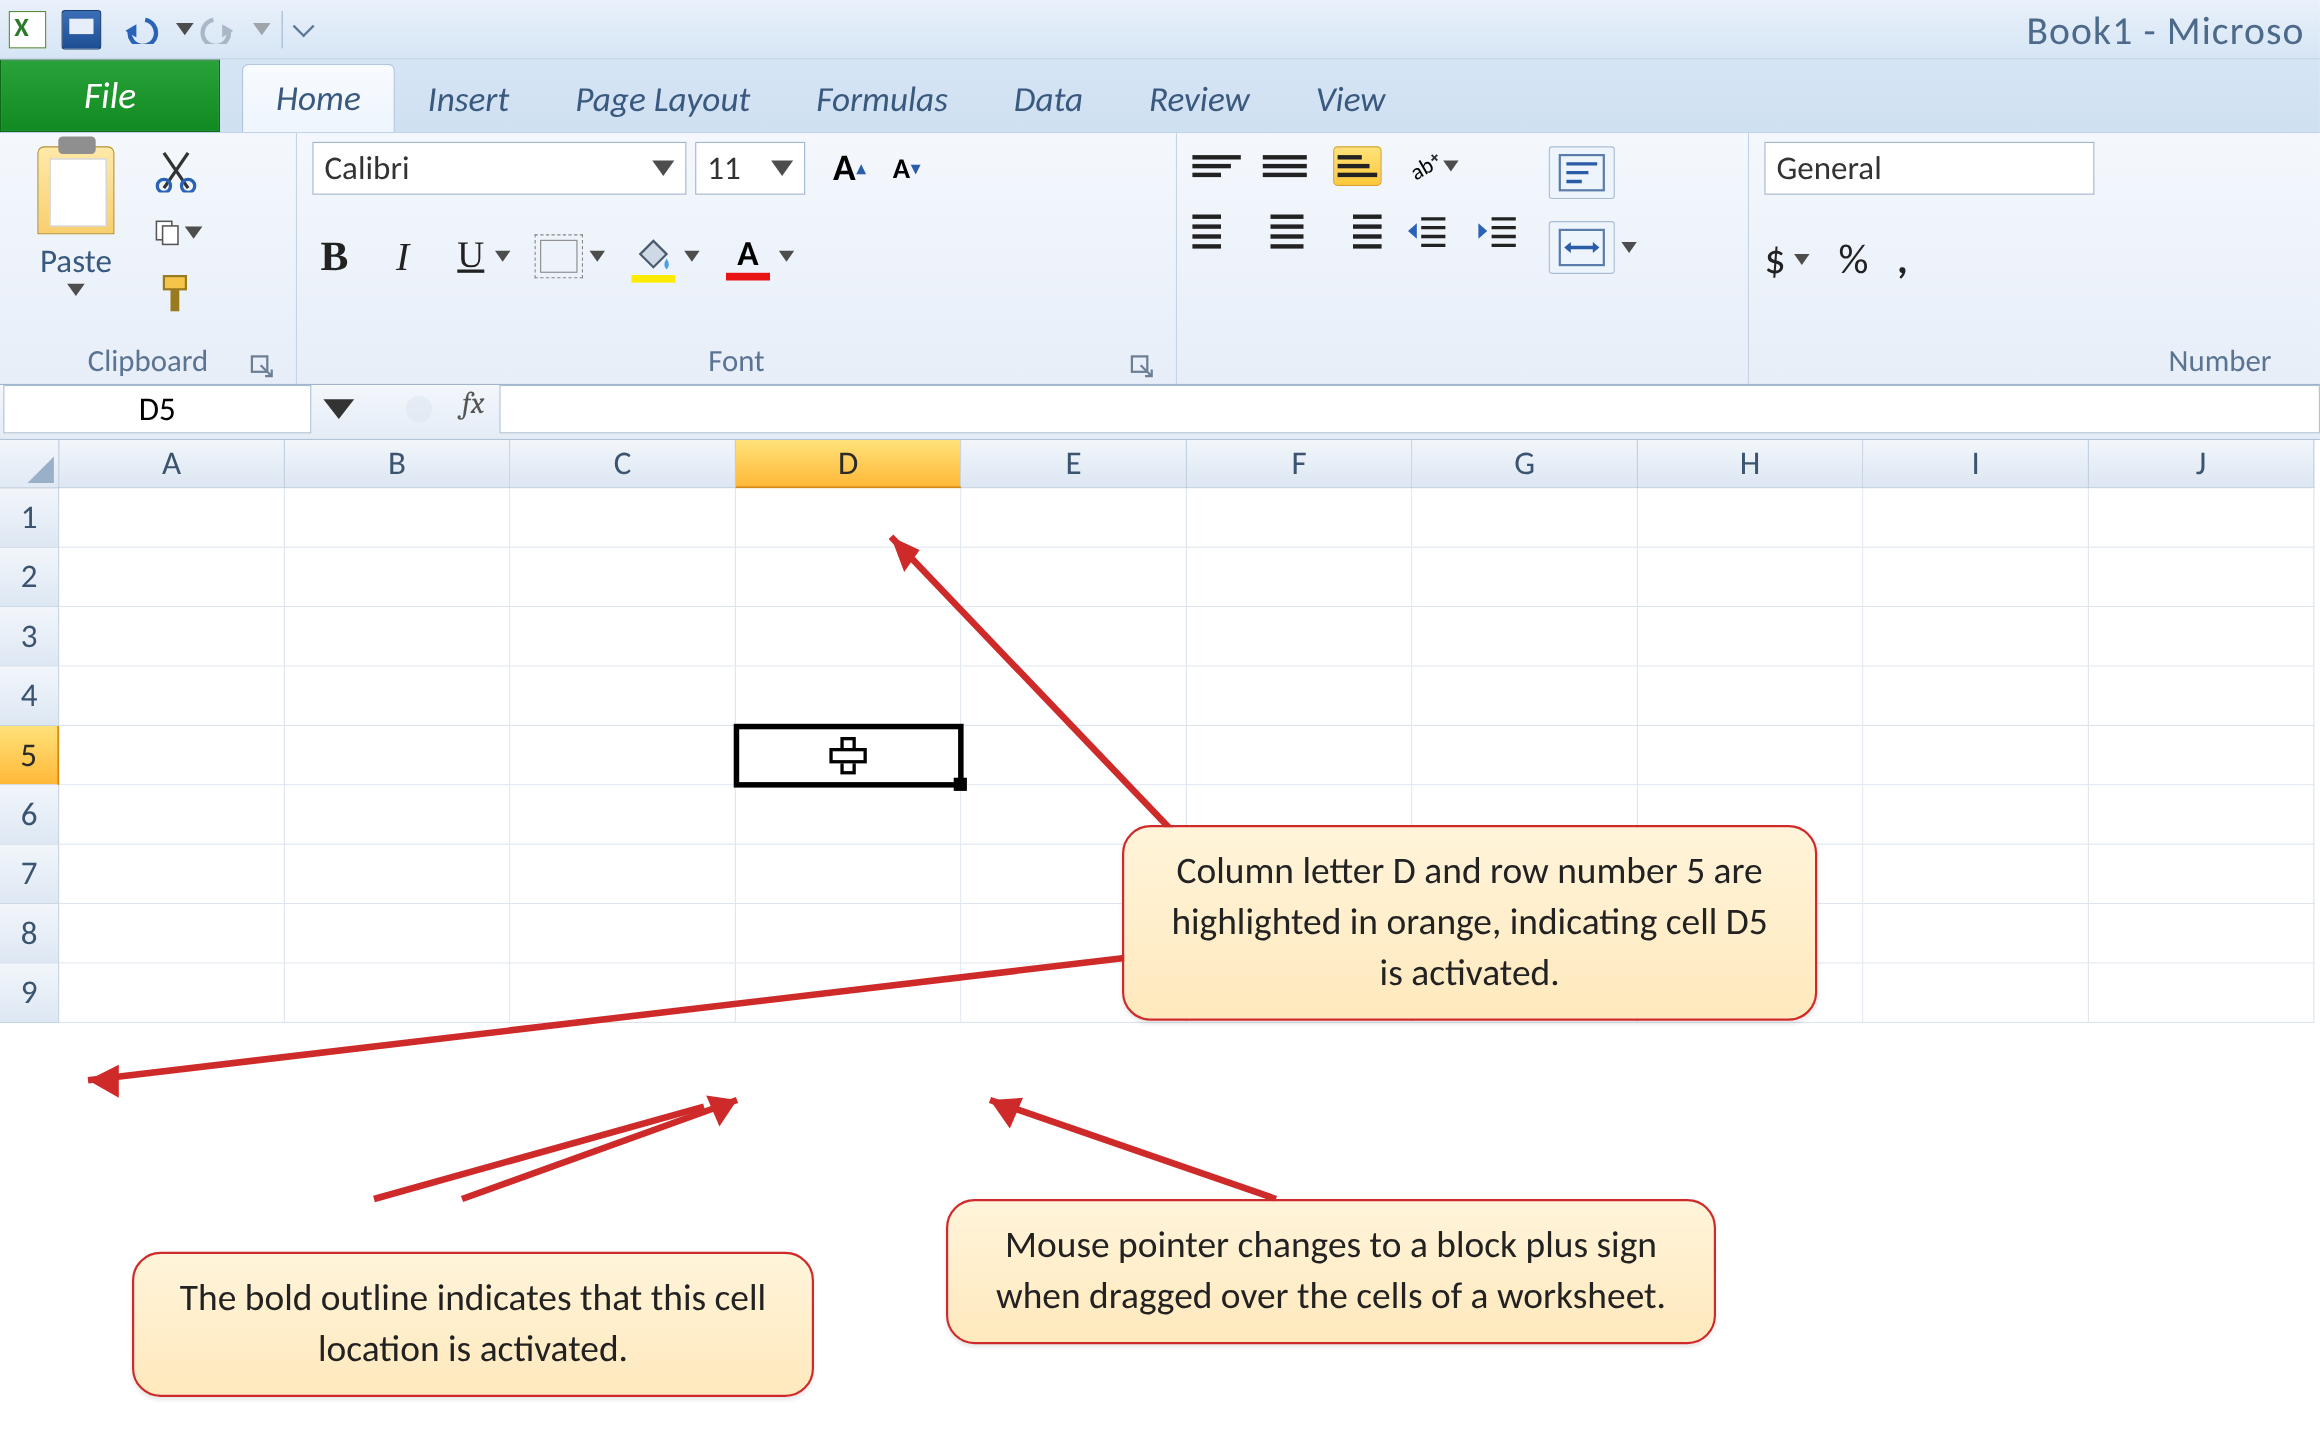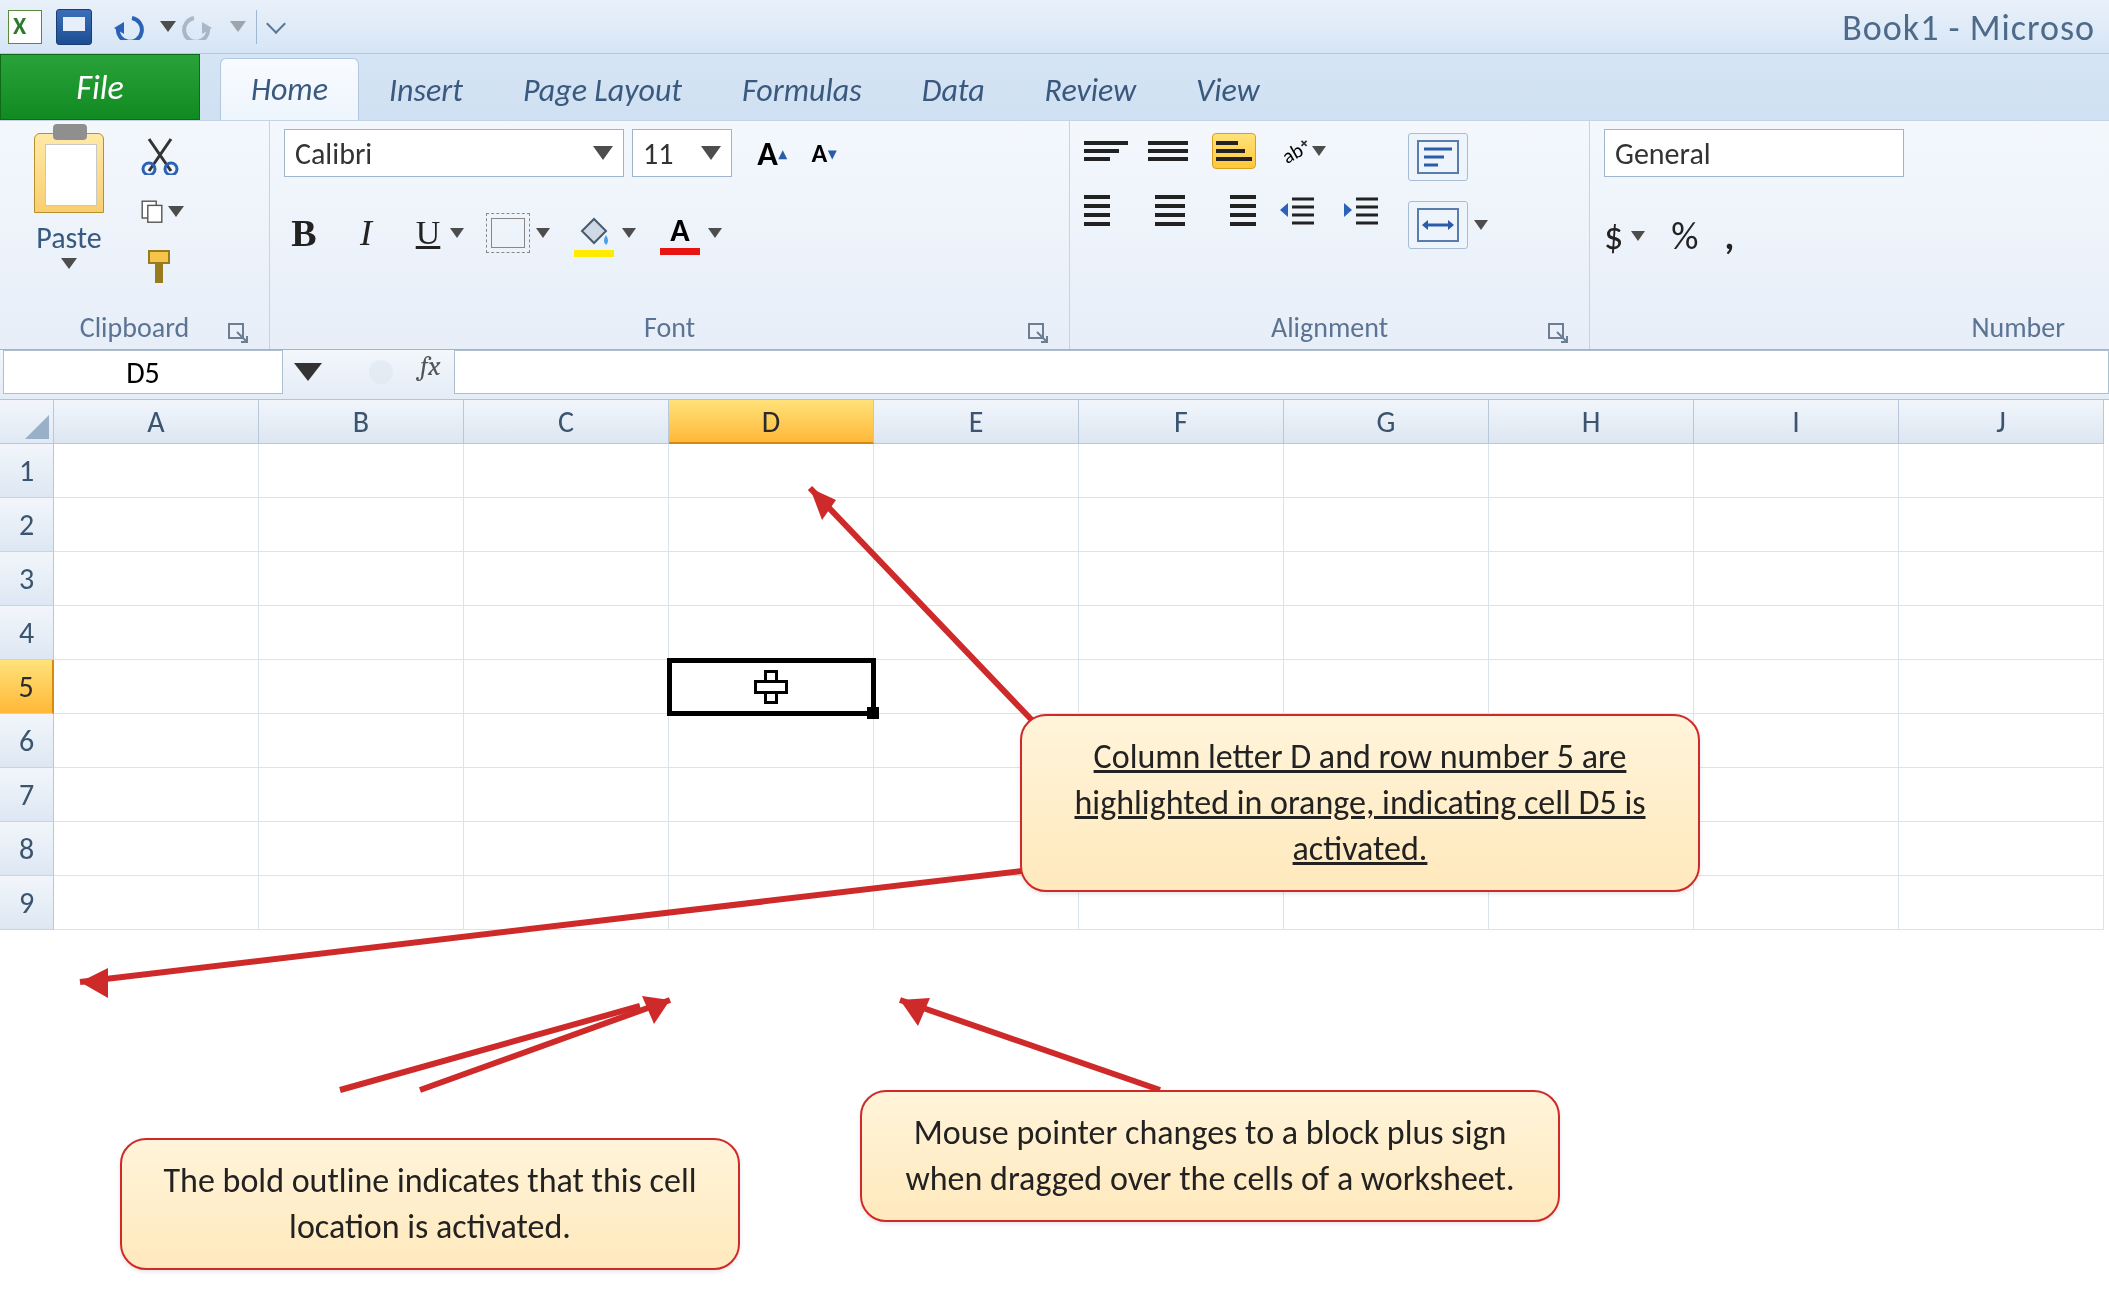--- a/index.html
+++ b/index.html
@@ -397,29 +397,20 @@
                 <rect x="2" y="2" width="40" height="32" fill="none" stroke="#5a7cab" stroke-width="2"></rect>
                 <path d="M8 18h28" stroke="#2a5ca8" stroke-width="3"></path>
                 <polygon points="6,18 12,13 12,23" fill="#2a5ca8"></polygon>
                 <polygon points="38,18 32,13 32,23" fill="#2a5ca8"></polygon>
               </svg>
           </div>
           <span class="dd-small" style="margin-left:6px"></span>
         </div>
       </div>
     </div>
-    <div class="group-label">
-      <span>Alignment</span>
-      <div class="dlauncher">
-        <svg viewBox="0 0 22 22">
-            <rect x="2" y="2" width="14" height="14" fill="none" stroke="#6b7e93" stroke-width="2"></rect>
-            <path d="M10 10 L20 20 M14 20 L20 20 L20 14" stroke="#6b7e93" stroke-width="2" fill="none"></path>
-          </svg>
-      </div>
-    </div>
   </div>
 
   <div class="group" style="flex:1; border-right:none">
     <div class="group-body" style="flex-direction:column; align-items:flex-start">
       <div class="num-top">
         <div class="combo">
           <span>General</span>
         </div>
       </div>
       <div class="num-bottom">
@@ -582,21 +573,21 @@
         <div class="cell"></div>
         <div class="cell"></div>
         <div class="cell"></div>
         <div class="cell"></div>
         <div class="cell"></div>
         <div class="cell"></div>
       </div>
     </div>
 </div>
 
-<div class="callout" style="left:1020px; top:714px; width:680px;text-decoration:underline;">Column letter D and row number 5 are highlighted in orange, indicating cell D5 is activated.</div>
+<div class="callout" style="left:1020px; top:750px; width:632px;">Column letter D and row number 5 are highlighted in orange, indicating cell D5 is activated.</div>
 <div class="callout" style="left:120px; top:1090px; width:620px;margin-top:48px;">The bold outline indicates that this cell location is activated.</div>
 <div class="callout" style="left:860px; top:1090px; width:700px;">Mouse pointer changes to a block plus sign when dragged over the cells of a worksheet.</div>
 
 <svg class="arrow" style="left:0; top:0; width:2109px; height:1311px;">
 
   <path d="M1070 760 L810 488"></path>
   <polygon points="810,488 836,500 822,520"></polygon>
 
   <path d="M1030 870 L80 982"></path>
   <polygon points="80,982 108,968 108,998"></polygon>

